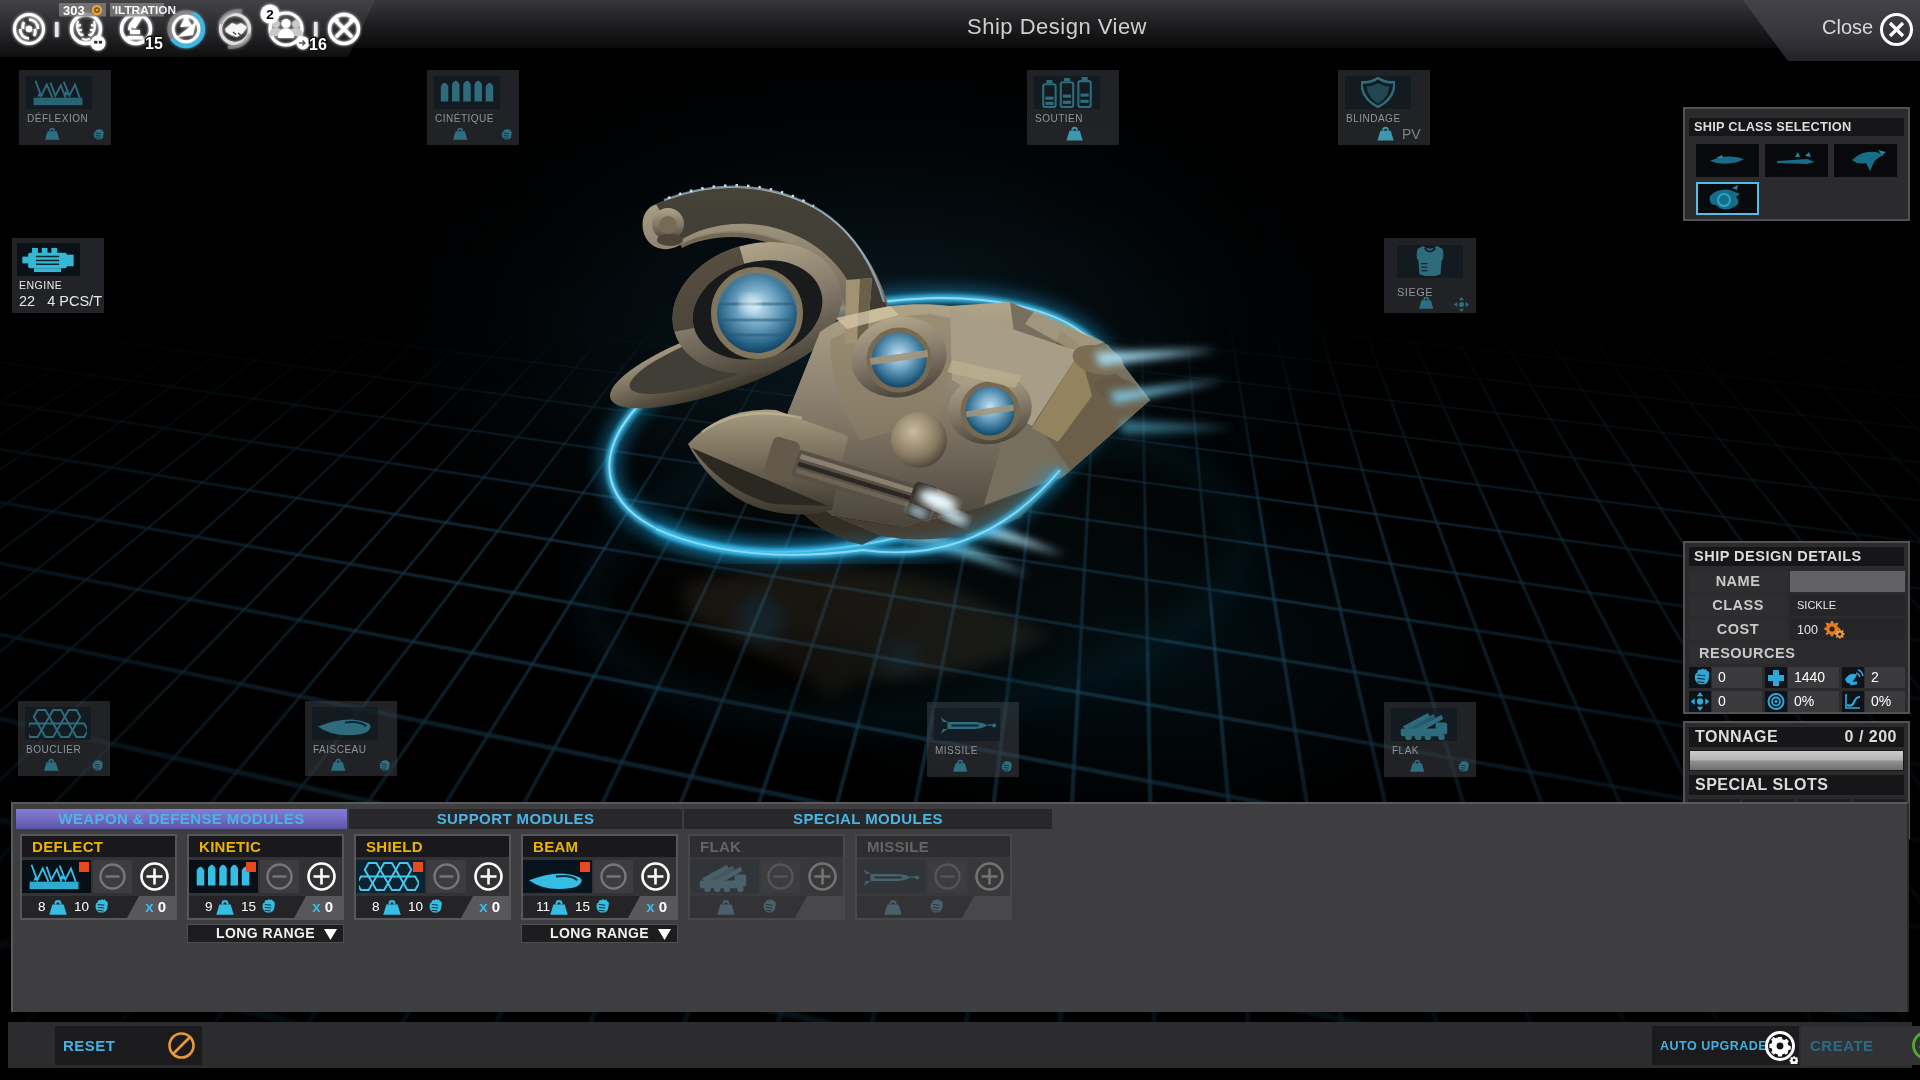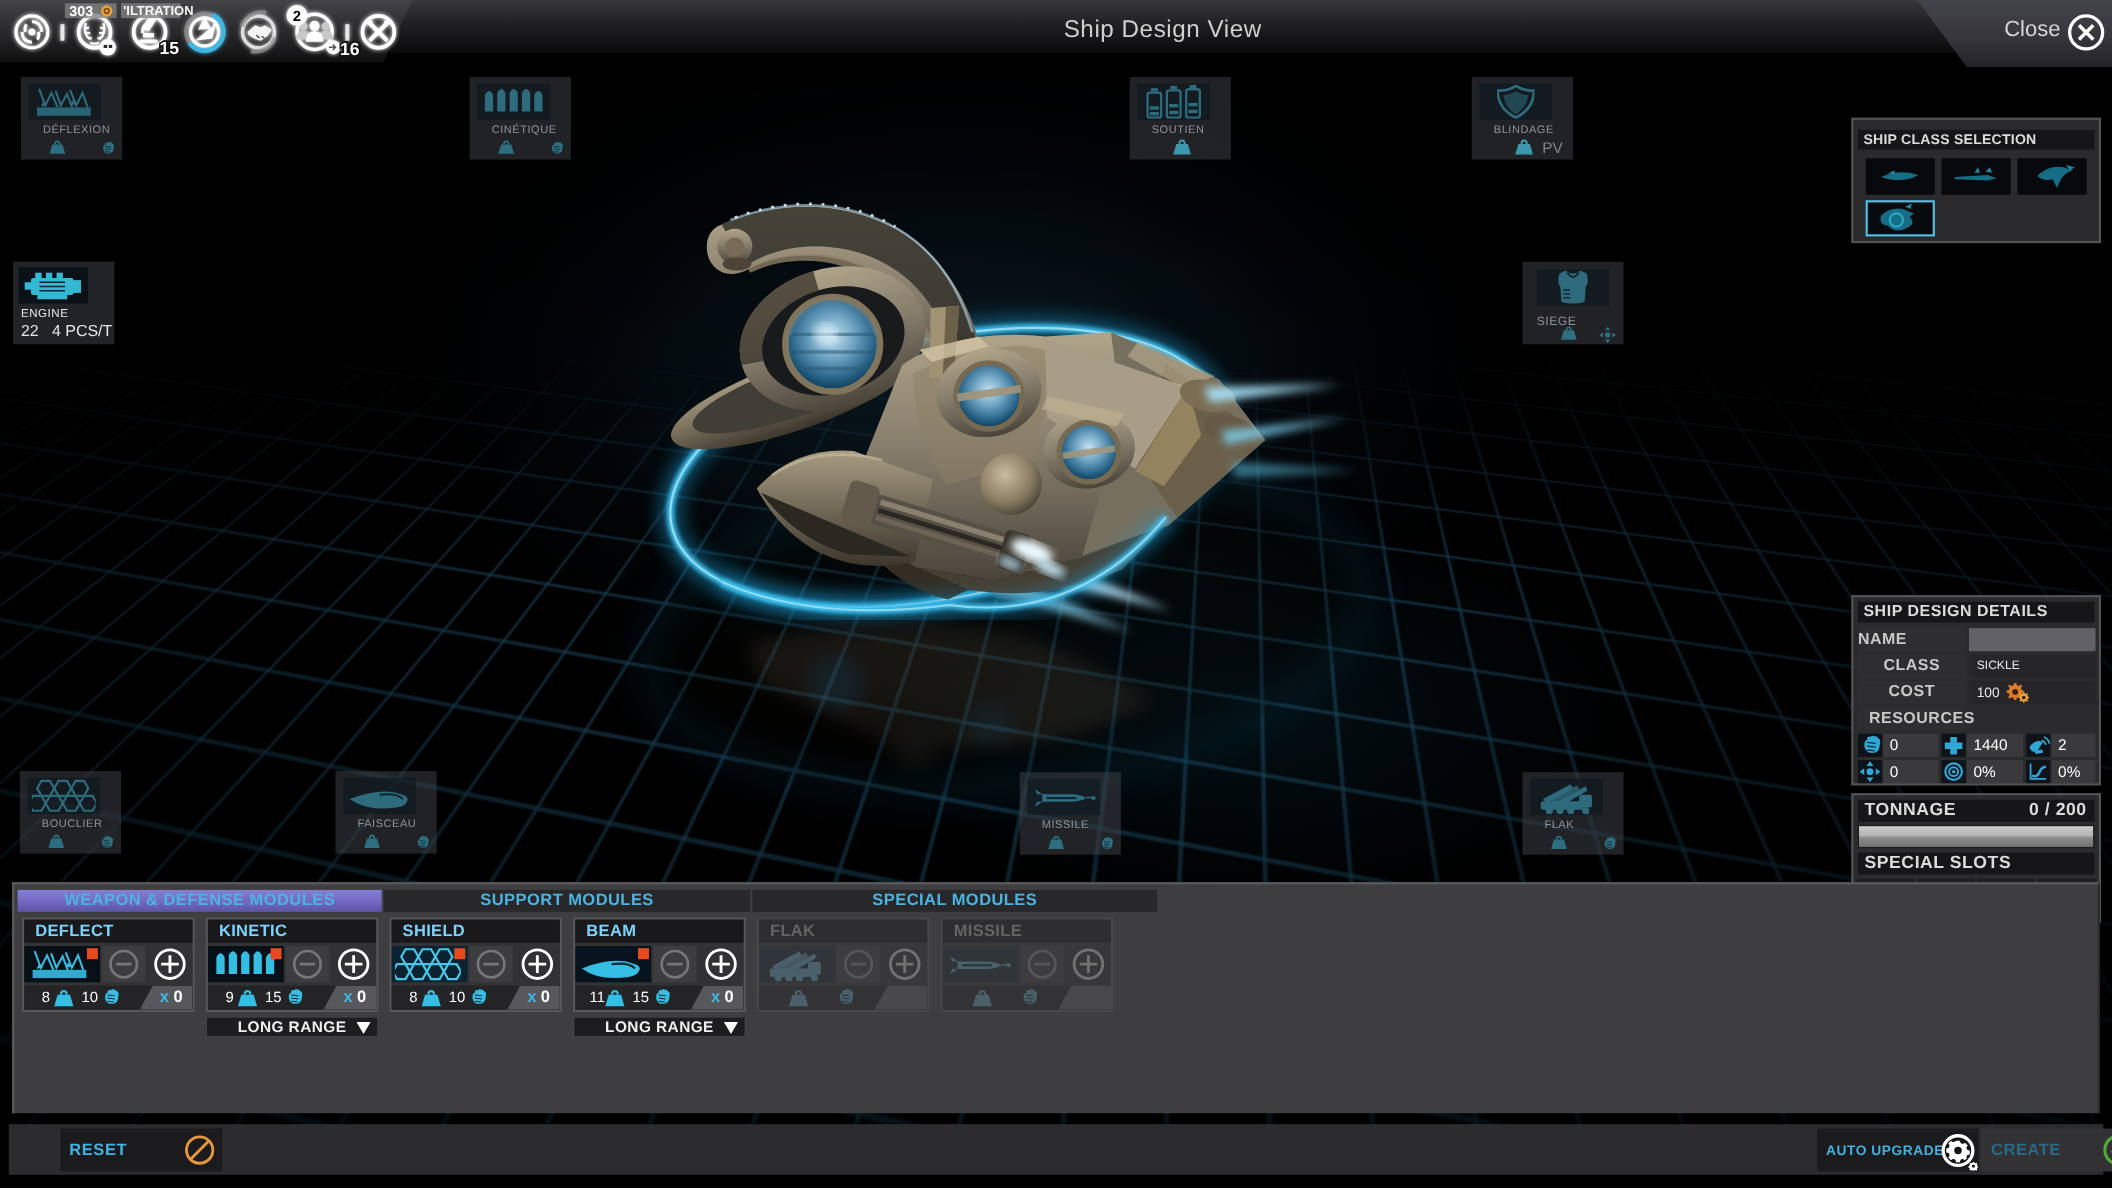--- a/index.html
+++ b/index.html
@@ -38,33 +38,33 @@
   #topbarR { position:absolute; left:1740px; top:0; width:180px; height:61px;
     background:linear-gradient(to bottom,#43434a 0%,#36363c 55%,#232327 100%);
     clip-path:polygon(3px 0,180px 0,180px 61px,48px 61px); }
   #title { position:absolute; left:0; top:14px; width:2114px; text-align:center;
     font-size:22px; color:#cfcfcf; letter-spacing:.5px; }
   #closetxt { position:absolute; left:1822px; top:16px; font-size:20px; color:#d8d8d8; }
 
   
   .slot { position:absolute; width:92px; height:75px; background:rgba(64,66,70,.52); }
   .slot .ibox { position:absolute; left:7px; top:6px; width:66px; height:33px; background:rgba(10,22,30,.55); }
-  .slot .lbl { position:absolute; left:20px; top:43px; font-size:10px; color:#8f9599; letter-spacing:.5px; }
+  .slot .lbl { position:absolute; left:8px; top:43px; font-size:10px; color:#8f9599; letter-spacing:.5px; }
   .slot svg { display:block; }
 
   
   .rpanel { position:absolute; left:1683px; width:227px; background:#2b2b2d; border:2px solid #525254;margin-top:44px; }
   .hdrbar { background:#161618; color:#dcdcdc; font-weight:bold; letter-spacing:.5px; }
 
   
   #modpanel { position:absolute; left:11px; top:802px; width:1898px; height:210px; background:#3e3e40; border-top:2px solid #5a5a5c; border-left:2px solid #5a5a5c; border-right:2px solid #2a2a2c;}
   .tab { position:absolute; top:5px; height:20px; text-align:center; font-weight:bold; font-size:15px; color:#4cb4e2; line-height:20px; letter-spacing:.4px; }
   .card { position:absolute; top:30px; width:157px; height:86px; }
   .cardframe { position:absolute; left:0; top:0; width:157px; height:86px; border:2px solid #57575a; background:#333335; }
-  .ctitle { position:absolute; left:2px; top:2px; width:153px; height:21px; background:#19191b; color:#7dd3fc; font-weight:bold; font-size:15px; line-height:21px; padding-left:10px; letter-spacing:.3px; }
+  .ctitle { position:absolute; left:2px; top:2px; width:153px; height:21px; background:#19191b; color:#eab308; font-weight:bold; font-size:15px; line-height:21px; padding-left:10px; letter-spacing:.3px; }
   .cicon { position:absolute; left:2px; top:26px; width:69px; height:33px; background:#071017; }
   .cred { position:absolute; right:2px; top:2px; width:10px; height:10px; background:#e8491f; }
   .cminus { position:absolute; left:73px; top:26px; width:39px; height:33px; background:#3d3d40; }
   .cplus { position:absolute; left:114px; top:26px; width:41px; height:33px; background:#323234; }
   .cstats { position:absolute; left:2px; top:62px; width:153px; height:22px; background:#242426; color:#fff; }
   .cmult { position:absolute; right:0; top:0; width:48px; height:22px; background:#58585c;
     clip-path:polygon(12px 0,48px 0,48px 22px,0 22px); font-weight:bold; font-size:15px; color:#fff;
     text-align:right; line-height:22px; padding-right:9px;}
   .cmult i { font-style:normal; color:#3fb9e8; margin-right:4px; }
   .cdrop { position:absolute; left:0px; top:90px; width:157px; height:19px; background:#1d1d1f; border:1px solid #4e4e50;
@@ -607,21 +607,21 @@
       <svg width="59" height="29" viewBox="0 0 59 29">
           <path d="M12,12 q8,-8 20,-6 l10,4 -4,3 q6,6 -2,10 q-10,6 -18,-2 q-8,0 -6,-9 z" fill="#1a7f9c" opacity=".85"></path>
           <circle cx="26" cy="16" r="6" fill="none" stroke="#2aa6c4" stroke-width="2"></circle>
           <path d="M34,4 l6,-3 -1,5 z" fill="#2596b4" opacity=".9"></path>
         </svg>
     </div>
   </div>
 
   <div class="rpanel" style="top:497px;height:173px;">
     <div class="hdrbar" style="position:absolute;left:4px;top:4px;width:215px;height:19px;font-size:14.5px;line-height:19px;padding-left:5px;">SHIP DESIGN DETAILS</div>
-    <div class="abs hdrbar" style="left:4px;top:28px;width:98px;height:21px;background:#2e2e31;color:#c9c9c9;text-align:left;font-size:14.5px;line-height:21px;">NAME</div>
+    <div class="abs hdrbar" style="left:4px;top:28px;width:98px;height:21px;background:#2e2e31;color:#c9c9c9;text-align:center;font-size:14.5px;line-height:21px;">NAME</div>
     <div class="abs" style="left:105px;top:28px;width:115px;height:21px;background:#626266;"></div>
     <div class="abs hdrbar" style="left:4px;top:52px;width:98px;height:21px;background:#2e2e31;color:#c9c9c9;text-align:center;font-size:14.5px;line-height:21px;">CLASS</div>
     <div class="abs" style="left:105px;top:52px;width:115px;height:21px;background:#262629;color:#e8e8e8;font-size:11px;line-height:21px;padding-left:7px;">SICKLE</div>
     <div class="abs hdrbar" style="left:4px;top:76px;width:98px;height:21px;background:#2e2e31;color:#c9c9c9;text-align:center;font-size:14.5px;line-height:21px;">COST</div>
     <div class="abs" style="left:105px;top:76px;width:115px;height:21px;background:#262629;color:#e8e8e8;font-size:12.5px;line-height:21px;padding-left:7px;">100
       <svg width="24" height="20" viewBox="0 0 24 20" style="vertical-align:-5px">
         <g fill="#e07b28">
             <path d="M10,2 l2,0 .5,2 2,.6 1.5,-1.4 1.5,1.5 -1.4,1.5 .6,2 2,.5 0,2 -2,.5 -.6,2 1.4,1.5 -1.5,1.5 -1.5,-1.4 -2,.6 -.5,2 -2,0 -.5,-2 -2,-.6 -1.5,1.4 -1.5,-1.5 1.4,-1.5 -.6,-2 -2,-.5 0,-2 2,-.5 .6,-2 -1.4,-1.5 1.5,-1.5 1.5,1.4 2,-.6 z"></path>
             <circle cx="11" cy="10" r="2.6" fill="#3a2008"></circle>
           </g>

